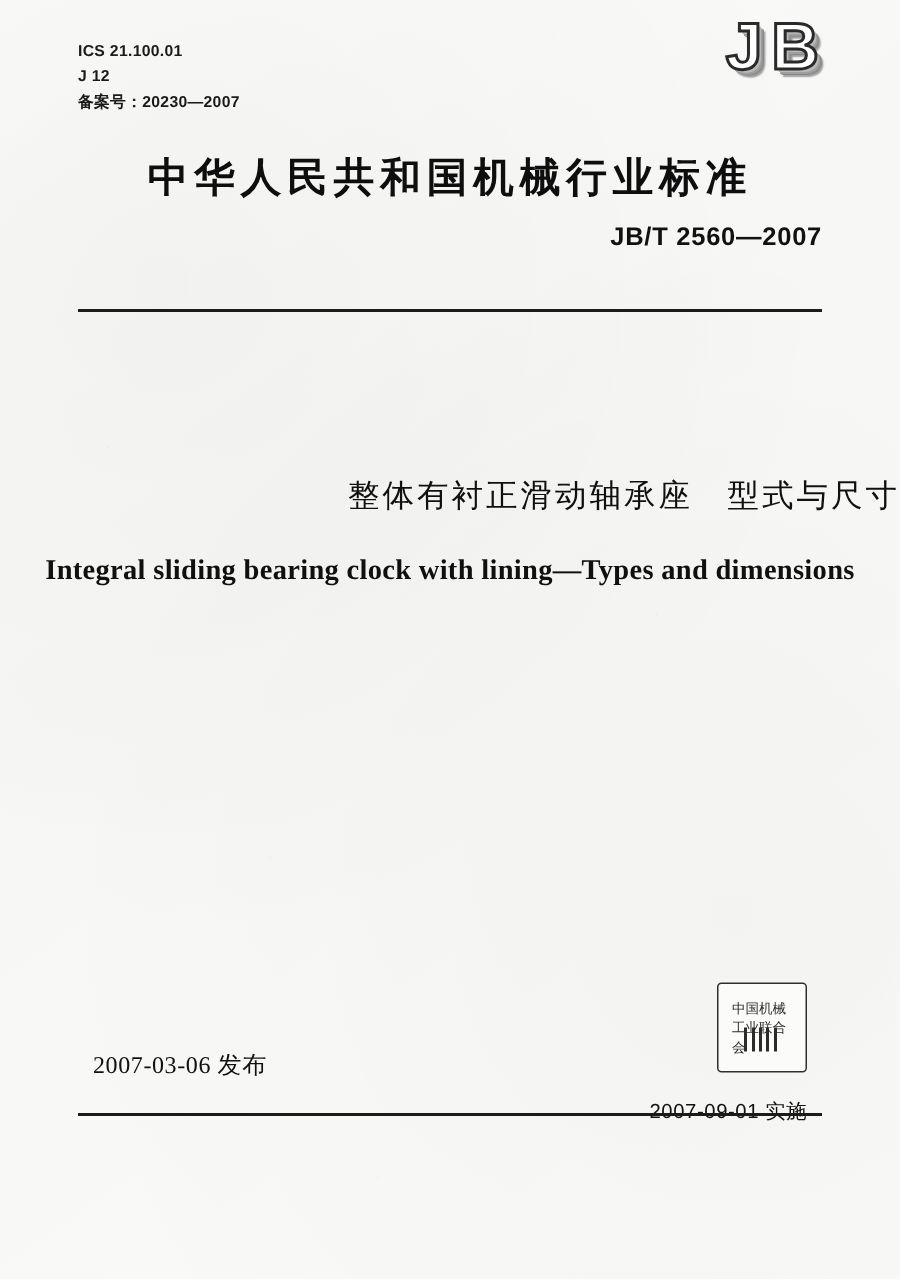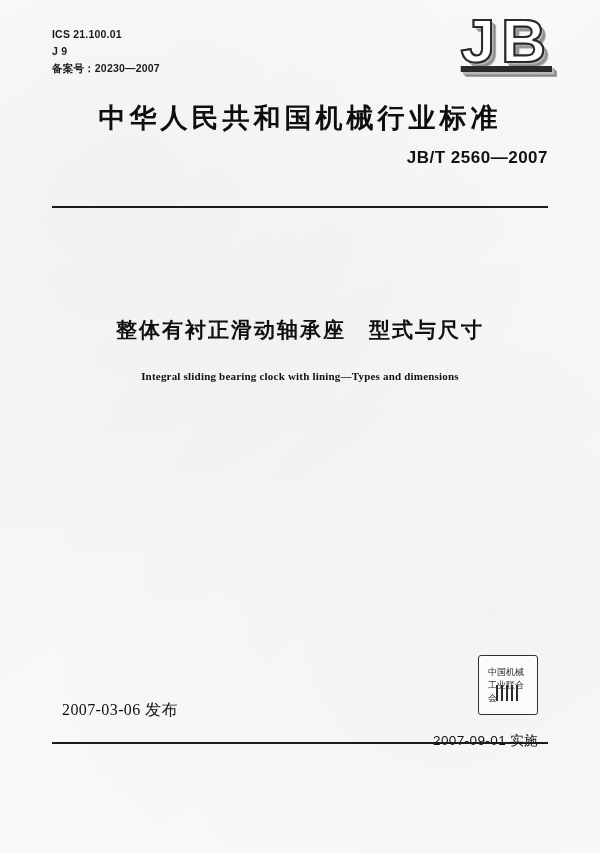--- a/index.html
+++ b/index.html
@@ -54,32 +54,31 @@
   }
   .meta div { white-space: nowrap; font-weight: bold; }
 
   
   .jb-logo {
     position: absolute;
     right: 48px;
     top: 10px;
     font-family: "Liberation Sans", sans-serif;
     font-weight: bold;
-    font-size: 62px;
+    font-size: 44px;
     letter-spacing: 6px;
     color: #ffffff;
     -webkit-text-stroke: 2px #2a2a2a;
     text-shadow:
       2px 2px 0 #b9b9b9,
       3px 3px 0 #9e9e9e,
       4px 4px 0 #8a8a8a,
       5px 5px 1px rgba(0,0,0,.35);
     line-height: 1;
     user-select: none;
-    text-decoration: underline;
   }
 
   
   .nat-title {
     position: absolute;
     left: 0;
     right: 0;
     top: 100px;
     text-align: center;
     font-family: Liberation Serif, serif;
@@ -117,37 +116,37 @@
     height: 0;
     border-top: 2px solid #1b1b1b;
   }
 
   
   .title-cn {
     position: absolute;
     left: 0;
     right: 0;
     top: 316px;
-    text-align: center;
-    font-family: "Liberation Serif", serif;
-    font-weight: bold;
+    text-align: right;
+    font-family: "Liberation Serif", serif;
+    font-weight: normal;
     font-size: 21px;
     letter-spacing: 2px;
     color: #101010;
     white-space: pre;
   }
   .title-en {
     position: absolute;
     left: 0;
     right: 0;
     top: 370px;
     text-align: center;
     font-family: "Liberation Serif", serif;
     font-weight: bold;
-    font-size: 11px;
+    font-size: 19px;
     letter-spacing: .2px;
     color: #101010;
   }
 
   
   .seal {
     position: absolute;
     left: 478px;
     top: 655px;
     width: 58px;
@@ -235,21 +234,21 @@
   }
 </style>
 </head>
 <body>
 
 <div class="page">
   <div class="speckle"></div>
 
   <div class="meta">
     <div>ICS 21.100.01</div>
-    <div>J 9</div>
+    <div>J 12</div>
     <div>备案号：20230—2007</div>
   </div>
 
   <div class="jb-logo">JB</div>
 
   <div class="nat-title">中华人民共和国机械行业标准</div>
 
   <div class="std-no">
     <div class="num">JB/T 2560—2007</div>
   </div>

